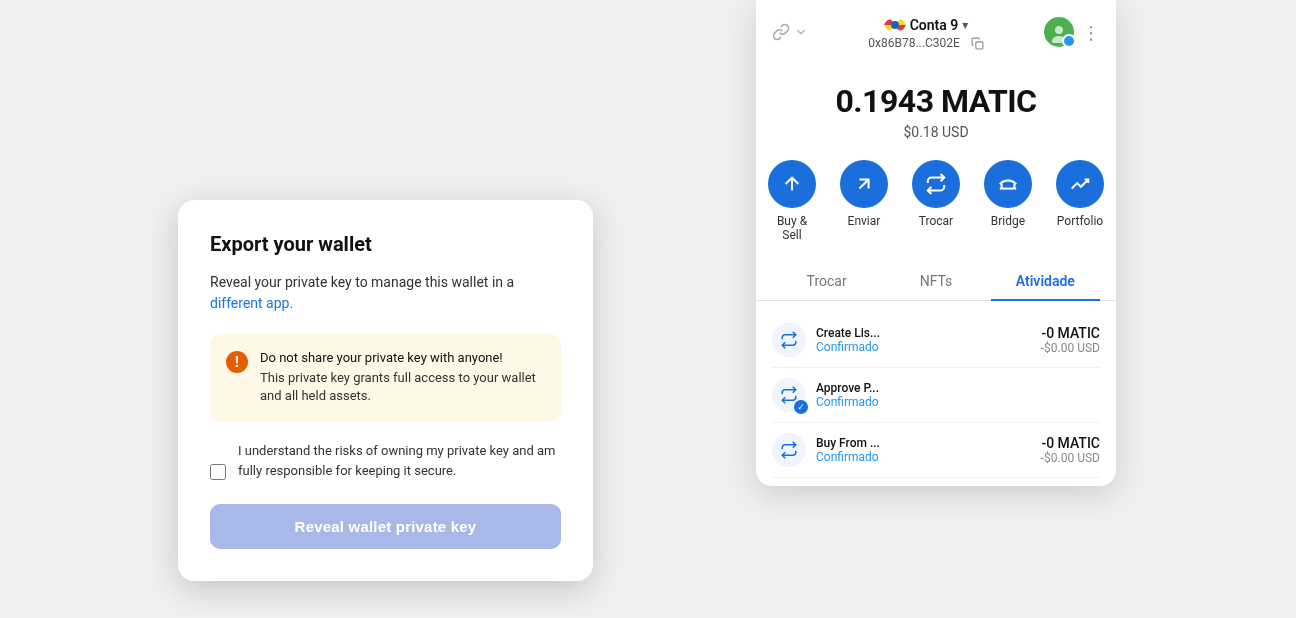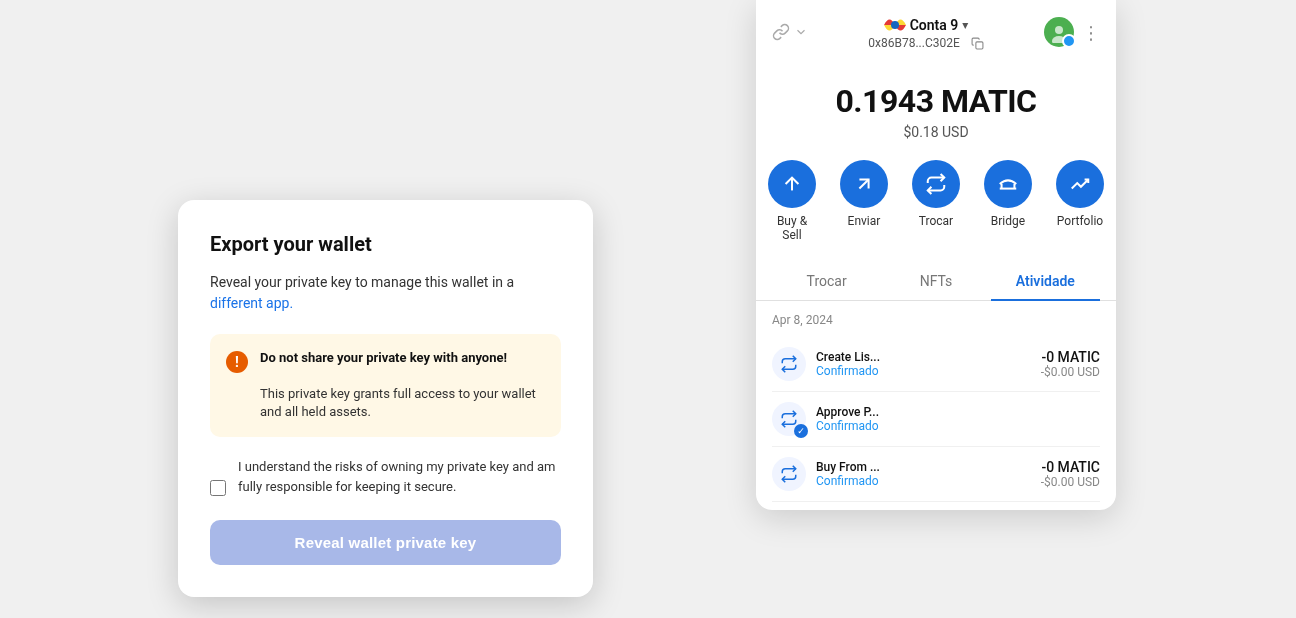--- a/index.html
+++ b/index.html
@@ -65,23 +65,23 @@
       justify-content: center;
       color: #fff;
       font-weight: 700;
       font-size: 14px;
       margin-top: 1px;
     }
 
     .warning-text strong {
       display: block;
       font-size: 13px;
-      font-weight: 700;
+      font-weight: 400;
       color: #111;
-      margin-bottom: 20px;
+      margin-bottom: 4px;
     }
 
     .warning-text p {
       font-size: 13px;
       color: #333;
       line-height: 1.4;
     }
 
     .checkbox-row {
       display: flex;
@@ -548,21 +548,20 @@
     </div>
   </div>
 
   <div class="tabs-row">
     <div class="tab">Trocar</div>
     <div class="tab">NFTs</div>
     <div class="tab active">Atividade</div>
   </div>
 
   <div class="activity-section">
-    <div class="activity-date">Apr 8, 2024</div>
 
     <div class="activity-item">
       <div class="activity-left">
         <div class="activity-icon">
           <svg width="18" height="18" viewBox="0 0 24 24" fill="none" stroke="#1a6fdd" stroke-width="2">
             <polyline points="17 1 21 5 17 9"></polyline>
             <path d="M3 11V9a4 4 0 014-4h14"></path>
             <polyline points="7 23 3 19 7 15"></polyline>
             <path d="M21 13v2a4 4 0 01-4 4H3"></path>
           </svg>

